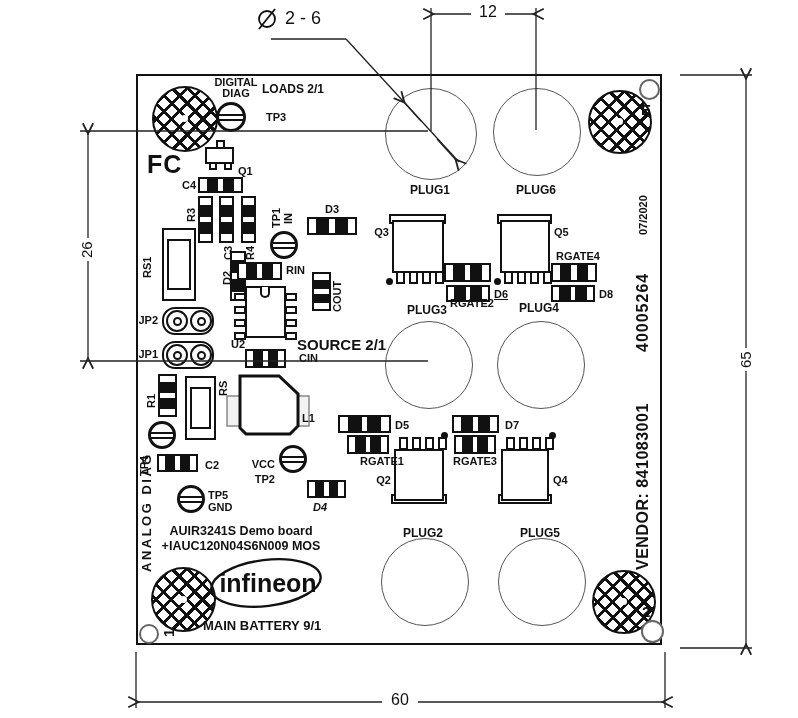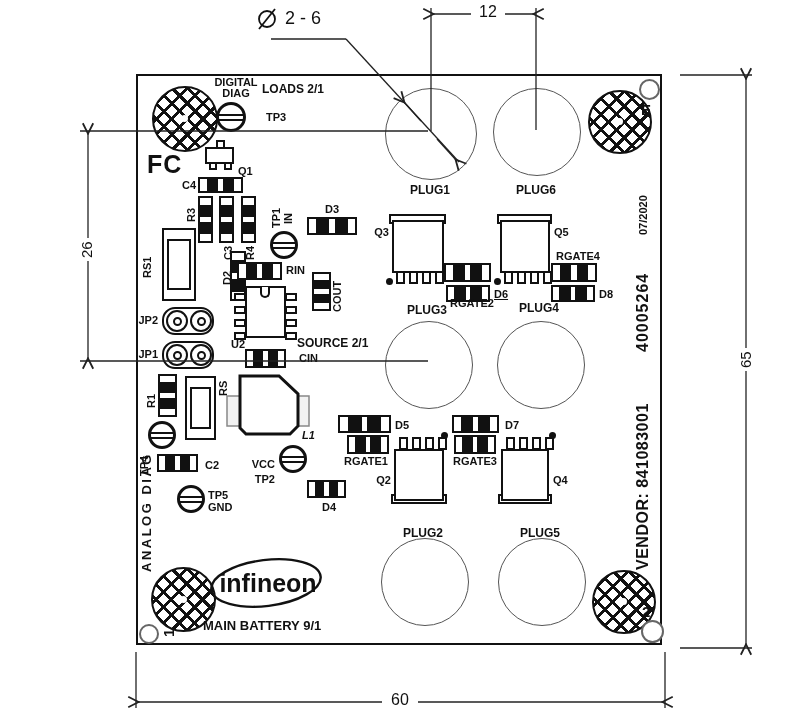--- a/index.html
+++ b/index.html
@@ -206,54 +206,57 @@
   <div class="v" style="left:270px;top:228px;">TP1</div>
   <div class="v" style="left:282px;top:224px;">IN</div>
   <div class="lbl c" style="left:314px;top:203px;width:36px;">D3</div>
   <div class="v" style="left:141px;top:278px;">RS1</div>
   <div class="v" style="left:221px;top:285px;">D2</div>
   <div class="lbl" style="left:286px;top:264px;">RIN</div>
   <div class="v" style="left:331px;top:312px;">COUT</div>
   <div class="lbl r" style="left:134px;top:314px;width:24px;">JP2</div>
   <div class="lbl r" style="left:134px;top:348px;width:24px;">JP1</div>
   <div class="lbl" style="left:231px;top:338px;">U2</div>
-  <div class="lbl" style="left:297px;top:336px;font-size:12px;">SOURCE 2/1</div>
+  <div class="lbl" style="left:297px;top:336px;font-size:15px;">SOURCE 2/1</div>
   <div class="lbl" style="left:299px;top:352px;">CIN</div>
   <div class="v" style="left:145px;top:408px;">R1</div>
   <div class="v" style="left:217px;top:396px;">RS</div>
-  <div class="lbl" style="left:302px;top:429px;font-style:italic;">L1</div>
+  <div class="lbl" style="left:302px;top:412px;">L1</div>
   <div class="v" style="left:138px;top:476px;">TP4</div>
   <div class="lbl" style="left:205px;top:459px;">C2</div>
   <div class="lbl r" style="left:245px;top:473px;width:30px;">TP2</div>
   <div class="lbl r" style="left:243px;top:458px;width:32px;">VCC</div>
   <div class="lbl" style="left:208px;top:489px;">TP5</div>
   <div class="lbl" style="left:208px;top:501px;">GND</div>
-  <div class="lbl c" style="left:311px;top:501px;width:36px;">D4</div>
+  <div class="lbl c" style="left:302px;top:501px;width:36px;font-style:italic;">D4</div>
   <div class="v" style="left:139px;top:572px;font-size:13px;letter-spacing:2.5px;">ANALOG DIAG</div>
 
   <div class="lbl r" style="left:363px;top:226px;width:26px;">Q3</div>
   <div class="lbl" style="left:554px;top:226px;">Q5</div>
   <div class="lbl c" style="left:442px;top:250px;width:60px;margin-top:47px;">RGATE2</div>
   <div class="lbl c" style="left:548px;top:250px;width:60px;">RGATE4</div>
   <div class="lbl" style="left:494px;top:288px;text-decoration:underline;">D6</div>
   <div class="lbl" style="left:599px;top:288px;">D8</div>
   <div class="lbl" style="left:395px;top:419px;">D5</div>
   <div class="lbl" style="left:505px;top:419px;">D7</div>
-  <div class="lbl c" style="left:336px;top:455px;width:60px;">RGATE1</div>
+  <div class="lbl c" style="left:352px;top:455px;width:60px;">RGATE1</div>
   <div class="lbl c" style="left:445px;top:455px;width:60px;">RGATE3</div>
   <div class="lbl r" style="left:365px;top:474px;width:26px;">Q2</div>
   <div class="lbl" style="left:553px;top:474px;">Q4</div>
 
   <div class="lbl c" style="left:400px;top:183px;width:60px;font-size:12px;">PLUG1</div>
   <div class="lbl c" style="left:506px;top:183px;width:60px;font-size:12px;">PLUG6</div>
   <div class="lbl c" style="left:397px;top:303px;width:60px;font-size:12px;">PLUG3</div>
   <div class="lbl c" style="left:509px;top:301px;width:60px;font-size:12px;">PLUG4</div>
   <div class="lbl c" style="left:393px;top:526px;width:60px;font-size:12px;">PLUG2</div>
   <div class="lbl c" style="left:510px;top:526px;width:60px;font-size:12px;">PLUG5</div>
 
+  <div class="lbl c" style="left:156px;top:524px;width:170px;font-size:12.5px;line-height:15px;">
+    <span>AUIR3241S Demo board</span><br><span>+IAUC120N04S6N009 MOS</span>
+  </div>
   <svg class="abs" style="left:208px;top:556px;" width="116" height="56">
     <ellipse cx="58" cy="27" rx="55" ry="23" fill="none" stroke="#111" stroke-width="2.4" transform="rotate(-7 58 27)"></ellipse>
     <text x="60" y="36" text-anchor="middle" font-size="25" font-weight="bold" font-family="Liberation Sans, sans-serif" fill="#111">infineon</text>
   </svg>
   <div class="lbl" style="left:203px;top:618px;font-size:13px;">MAIN BATTERY 9/1</div>
 
   <div class="v" style="left:637px;top:235px;font-size:11px;">07/2020</div>
   <div class="v" style="left:634px;top:352px;font-size:16px;letter-spacing:1px;">40005264</div>
   <div class="v" style="left:634px;top:570px;font-size:16px;letter-spacing:0.5px;">VENDOR: 841083001</div>
 

